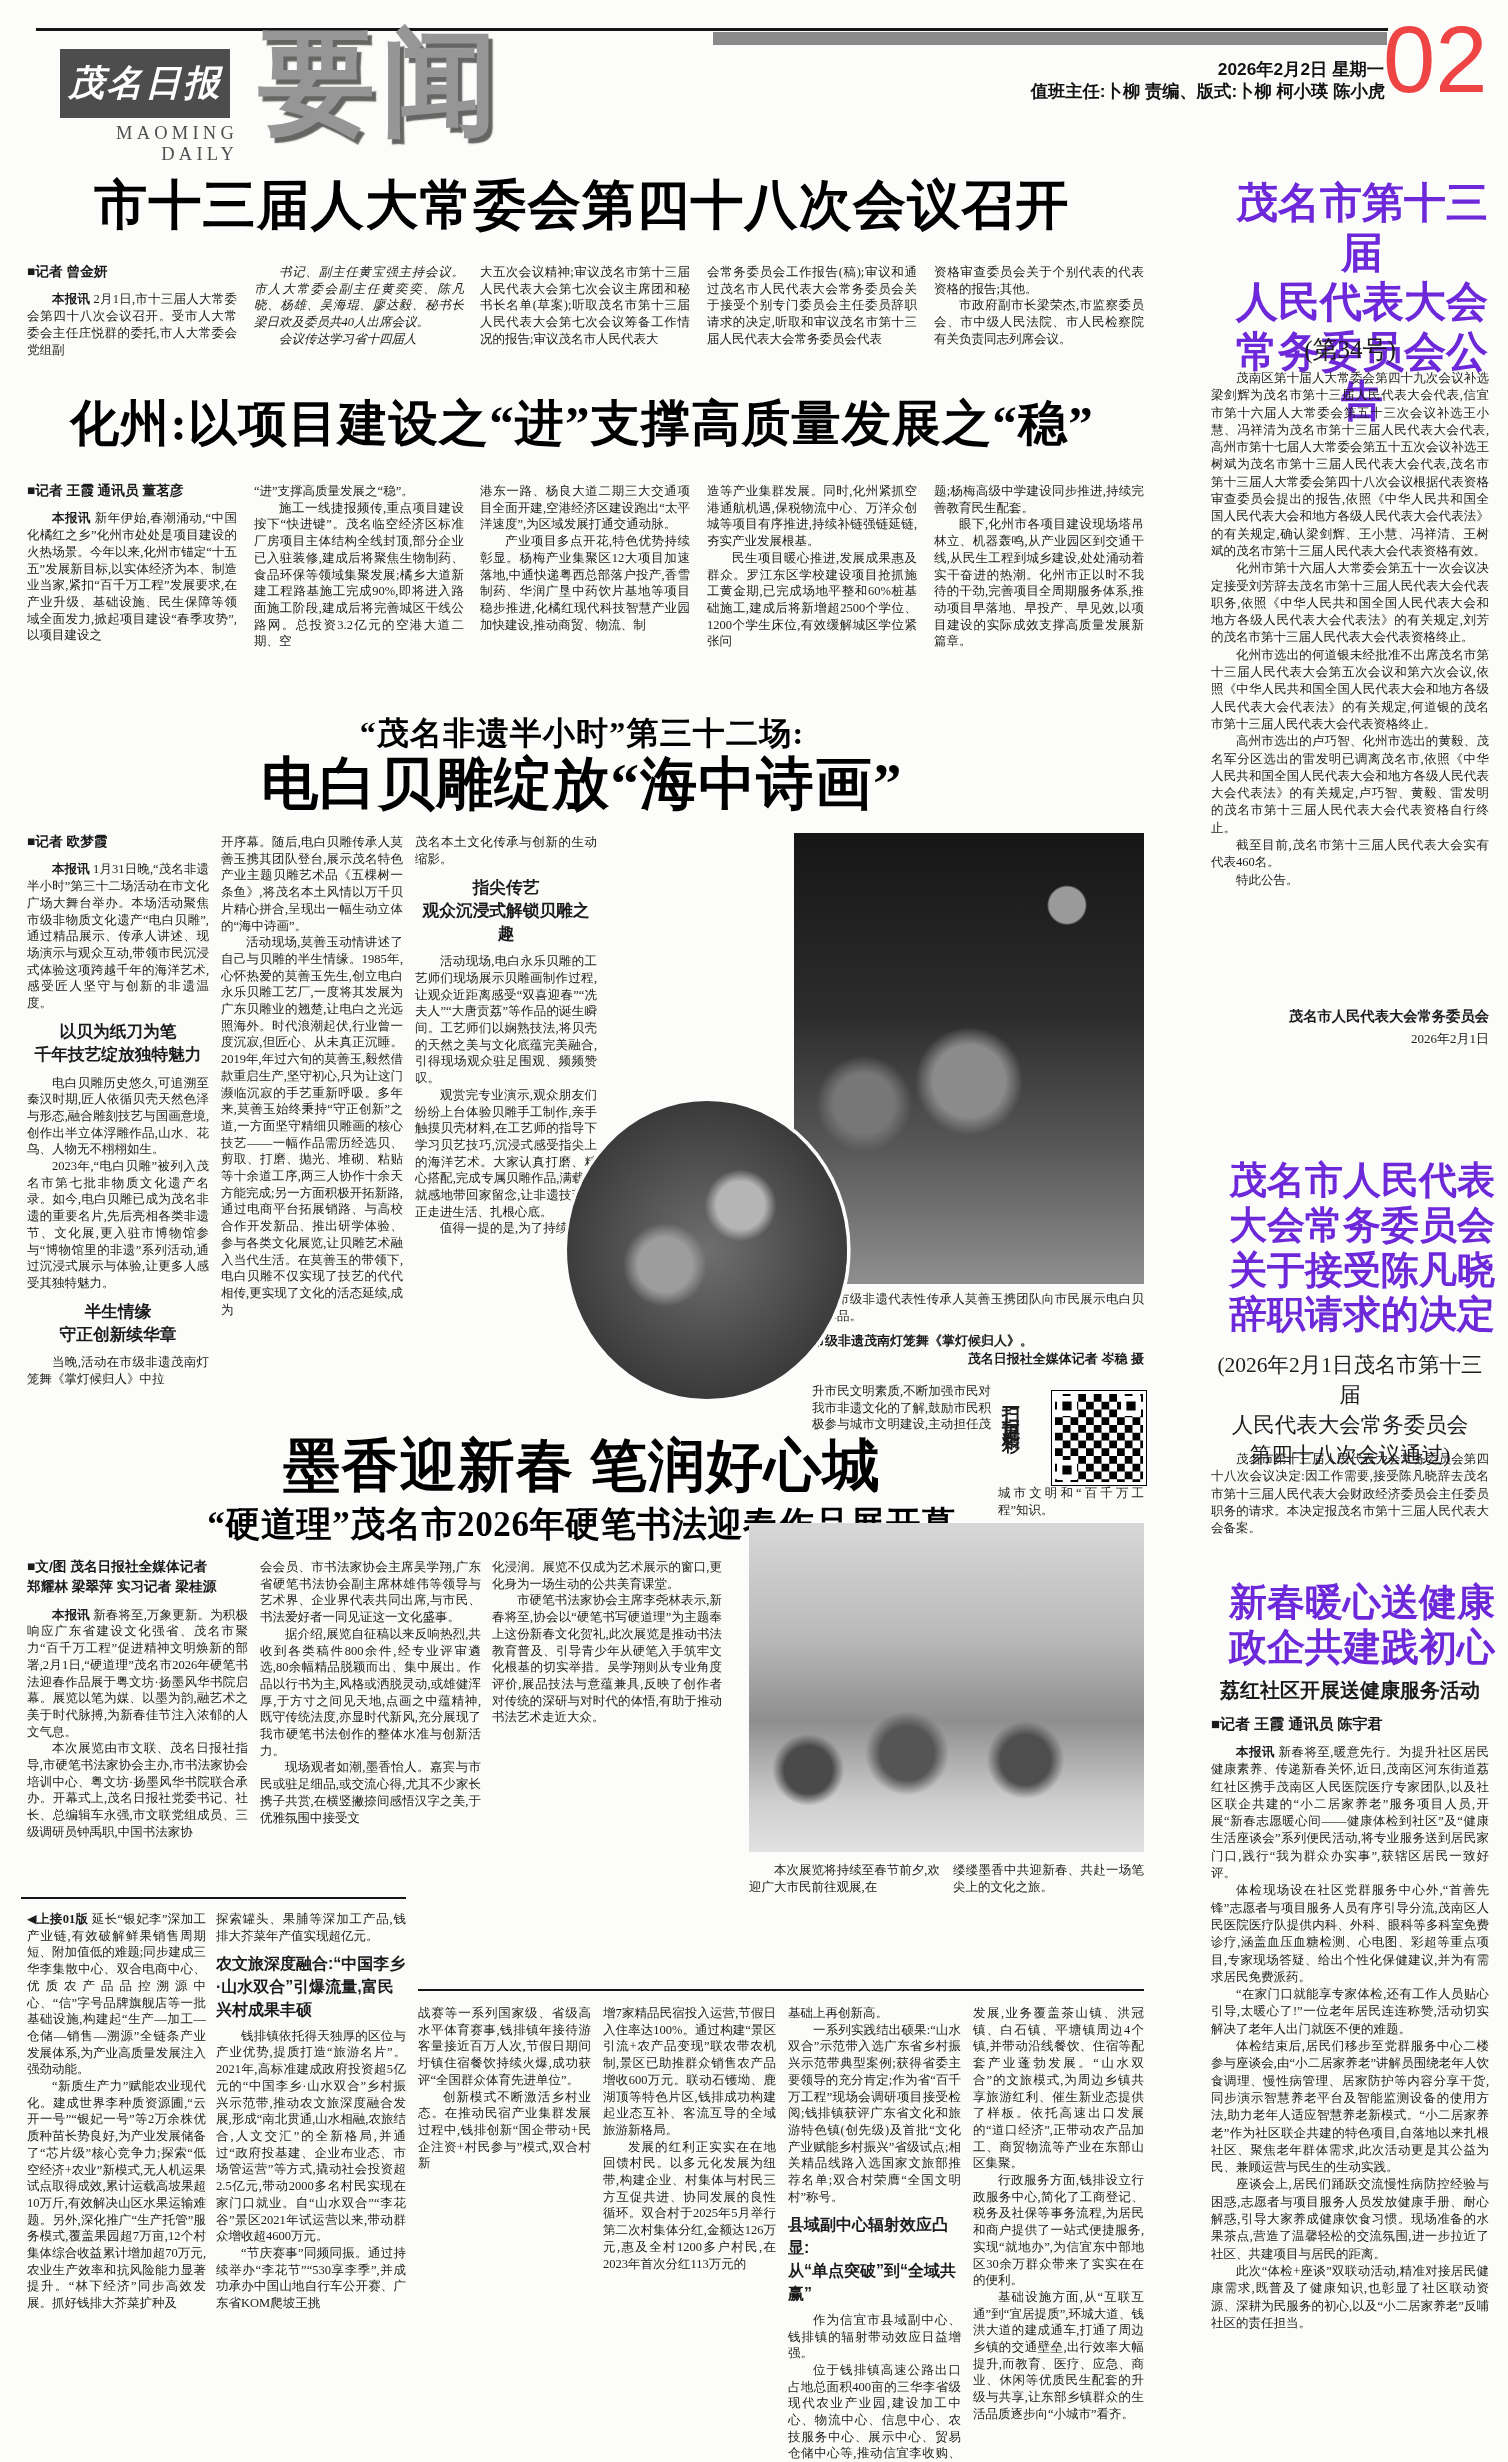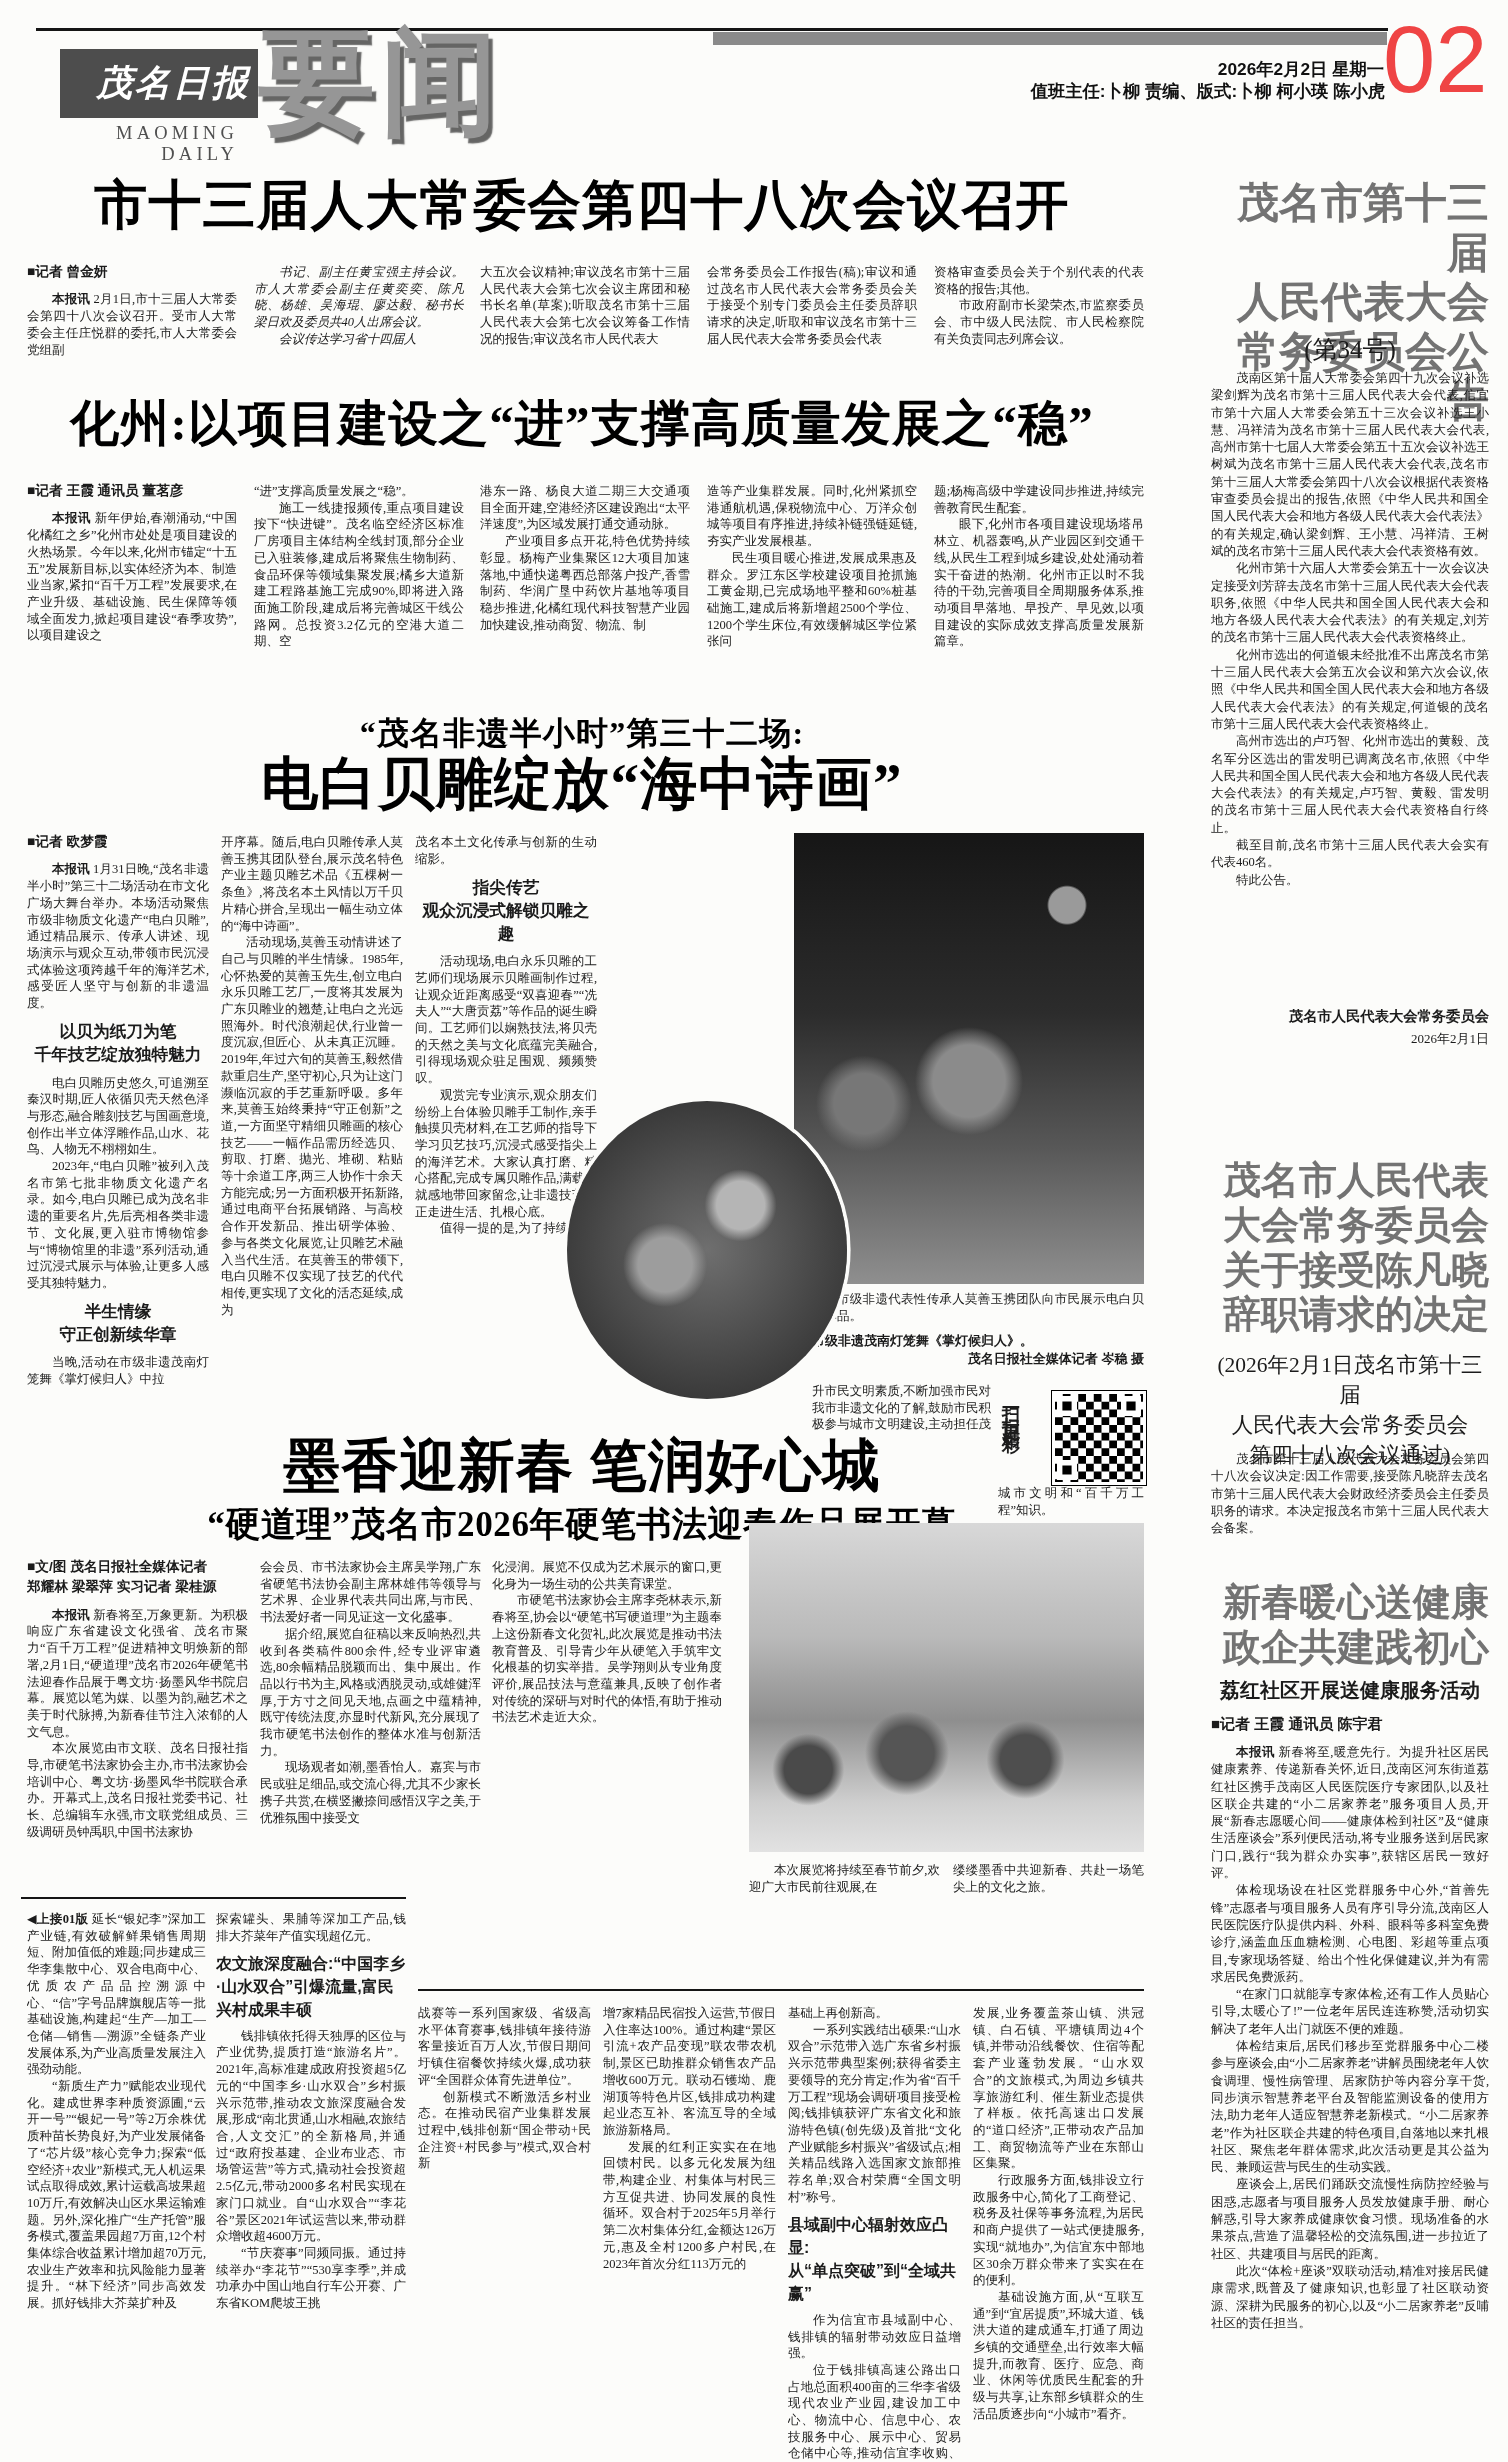--- a/index.html
+++ b/index.html
@@ -29,21 +29,21 @@
   .col{position:absolute;font-size:12.5px;line-height:16.7px;text-align:justify;overflow:hidden;}
   .para{text-indent:2em;margin:0;}
   .lead{font-weight:bold;}
   .byline{font-family:"Liberation Sans","DejaVu Sans",sans-serif;font-weight:bold;font-size:13.7px;
           margin-bottom:10.7px;text-indent:0;}
   .colsub{font-family:"Liberation Sans","DejaVu Sans",sans-serif;font-weight:bold;font-size:16.7px;
           line-height:23px;text-align:center;margin:8.4px 0;text-indent:0;}
   .colsub-left{font-family:"Liberation Sans","DejaVu Sans",sans-serif;font-weight:bold;font-size:16px;
           line-height:23px;text-align:left;margin:7.2px 0;text-indent:0;}
   
-  .r-title{font-size:42px;font-weight:900;text-align:right;line-height:1.18;color:#737373;}
+  .r-title{font-size:42px;font-weight:900;text-align:center;line-height:1.18;color:#6d28d9;margin-left:12px;}
   .r-title-m{font-size:38px;}
   .r-num{font-size:25px;text-align:center;}
   .r-sub{font-size:21.5px;text-align:center;line-height:30px;}
   .r-body{font-size:12.5px;line-height:17.3px;text-align:justify;}
   .r-sig{font-weight:bold;font-size:14.3px;text-align:right;}
   .r-date{font-size:13px;text-align:right;padding-right:42px;}
   .health-sub{font-size:20px;font-weight:bold;text-align:center;}
   
   .photo{background:#555;}
   .photo-night{background:
@@ -70,21 +70,21 @@
             font-weight:bold;font-size:18px;letter-spacing:6px;line-height:26px;}
 </style>
 </head>
 <body>
 
 <div id="page">
 
   <div class="abs rule" style="left:36px;top:27.5px;width:1352px;"></div>
   <div class="abs bar" style="left:713px;top:32px;width:674px;height:13px;"></div>
 
-  <div class="abs logo-box" style="left:60px;top:49px;width:170px;height:69px;padding-left:28px;">
+  <div class="abs logo-box" style="left:60px;top:49px;width:170px;height:69px;">
     <span>茂名日报</span>
   </div>
   <div class="abs logo-en" style="left:53px;top:123px;width:185px;">MAOMING DAILY</div>
 
   <div class="abs section-title" style="left:258px;top:24px;">要闻</div>
 
   <div class="abs date-line" style="left:895px;top:57px;width:489px;">2026年2月2日  星期一</div>
   <div class="abs date-line" style="left:836px;top:79px;width:549px;">值班主任:卜柳  责编、版式:卜柳  柯小瑛  陈小虎</div>
   <div class="abs page-num" style="left:1383px;top:13px;">02</div>
 

